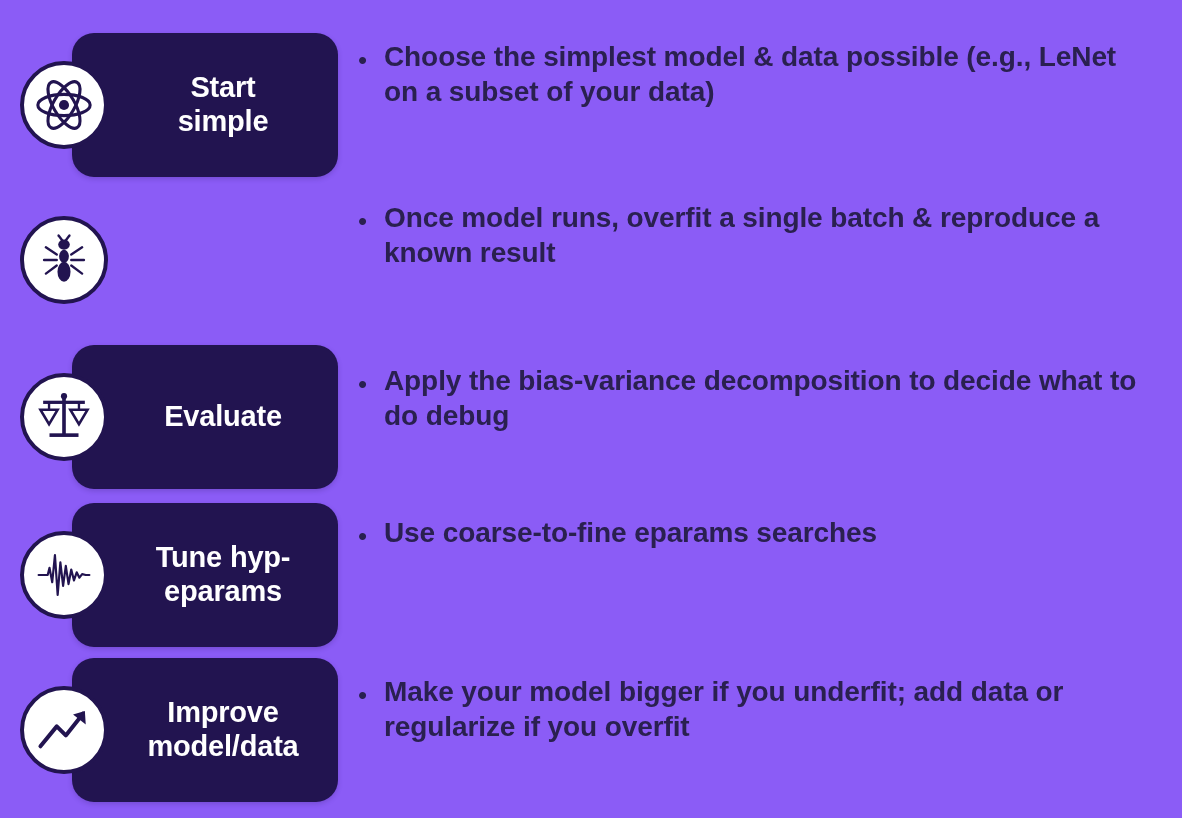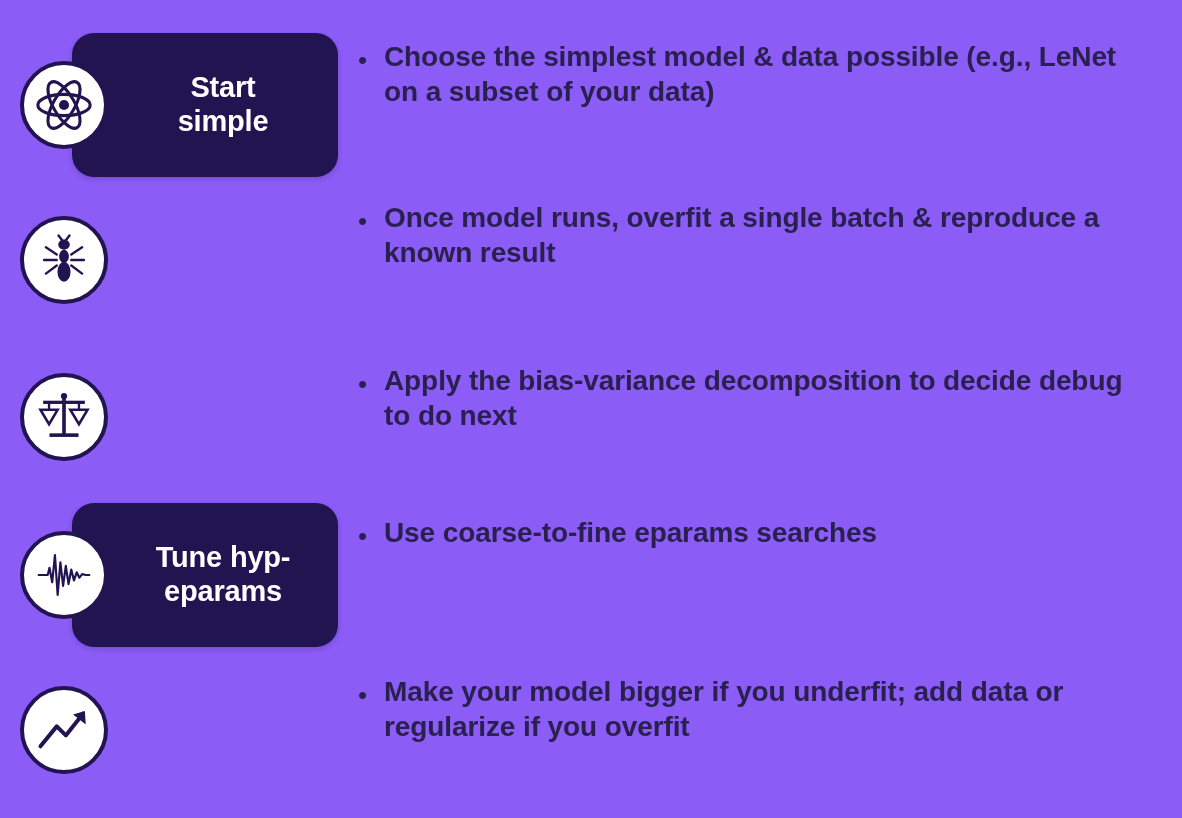--- a/index.html
+++ b/index.html
@@ -164,40 +164,43 @@
     </div>
     <div class="bullet-block">
       <div class="bullet-inner">
         <span class="bullet-dot">•</span>
         <span class="bullet-text">Once model runs, overfit a single batch &amp; reproduce a known result</span>
       </div>
     </div>
   </div>
 
   <div class="row" data-row="2" style="top:345px;">
+    <div class="stage-card">
+      <div class="stage-label">Evaluate</div>
+    </div>
     <div class="stage-icon-badge">
       <svg width="58" height="58" viewBox="0 0 64 64" aria-hidden="true">
         <g fill="#221450">
           <rect x="30" y="8" width="4" height="44"></rect>
           <rect x="9" y="14" width="46" height="3.6"></rect>
           <rect x="16" y="50" width="32" height="4"></rect>
           <circle cx="32" cy="9" r="3.4"></circle>
           <rect x="14.2" y="16" width="2.6" height="8"></rect>
           <rect x="47.2" y="16" width="2.6" height="8"></rect>
         </g>
         <g fill="none" stroke="#221450" stroke-width="2.8">
           <path d="M6 24 L15.5 40 L25 24 Z"></path>
           <path d="M39 24 L48.5 40 L58 24 Z"></path>
         </g>
       </svg>
     </div>
     <div class="bullet-block">
       <div class="bullet-inner">
         <span class="bullet-dot">•</span>
-        <span class="bullet-text">Apply the bias-variance decomposition to decide debug to do next</span>
+        <span class="bullet-text">Apply the bias-variance decomposition to decide what to do debug</span>
       </div>
     </div>
   </div>
 
   <div class="row" data-row="3" style="top:503px;">
     <div class="stage-card">
       <div class="stage-label">Tune hyp-
 eparams</div>
     </div>
     <div class="stage-icon-badge">
@@ -207,20 +210,24 @@
     </div>
     <div class="bullet-block">
       <div class="bullet-inner">
         <span class="bullet-dot">•</span>
         <span class="bullet-text">Use coarse-to-fine eparams searches</span>
       </div>
     </div>
   </div>
 
   <div class="row" data-row="4" style="top:658px;">
+    <div class="stage-card">
+      <div class="stage-label">Improve
+model/data</div>
+    </div>
     <div class="stage-icon-badge">
       <svg width="58" height="58" viewBox="0 0 64 64" aria-hidden="true">
         <polyline points="6,50 24,28 34,38 53,14" fill="none" stroke="#221450" stroke-width="4.4" stroke-linejoin="round" stroke-linecap="round"></polyline>
         <polygon points="55,11 56,26 42,15" fill="#221450"></polygon>
       </svg>
     </div>
     <div class="bullet-block">
       <div class="bullet-inner">
         <span class="bullet-dot">•</span>
         <span class="bullet-text">Make your model bigger if you underfit; add data or regularize if you overfit</span>

